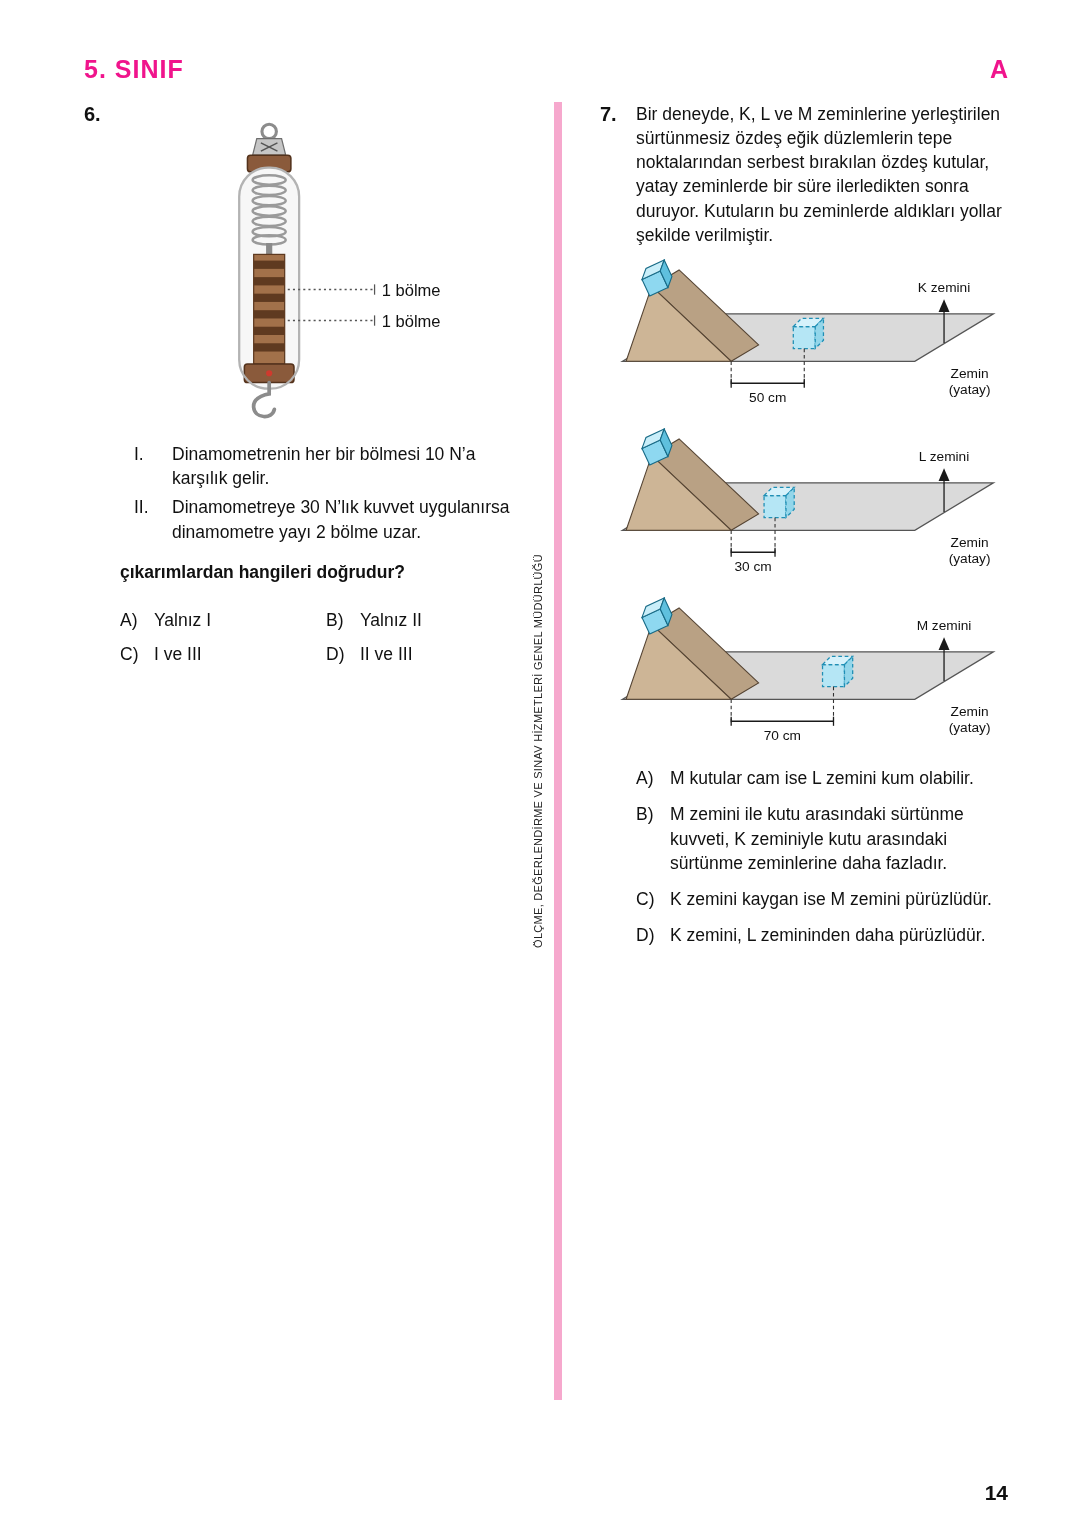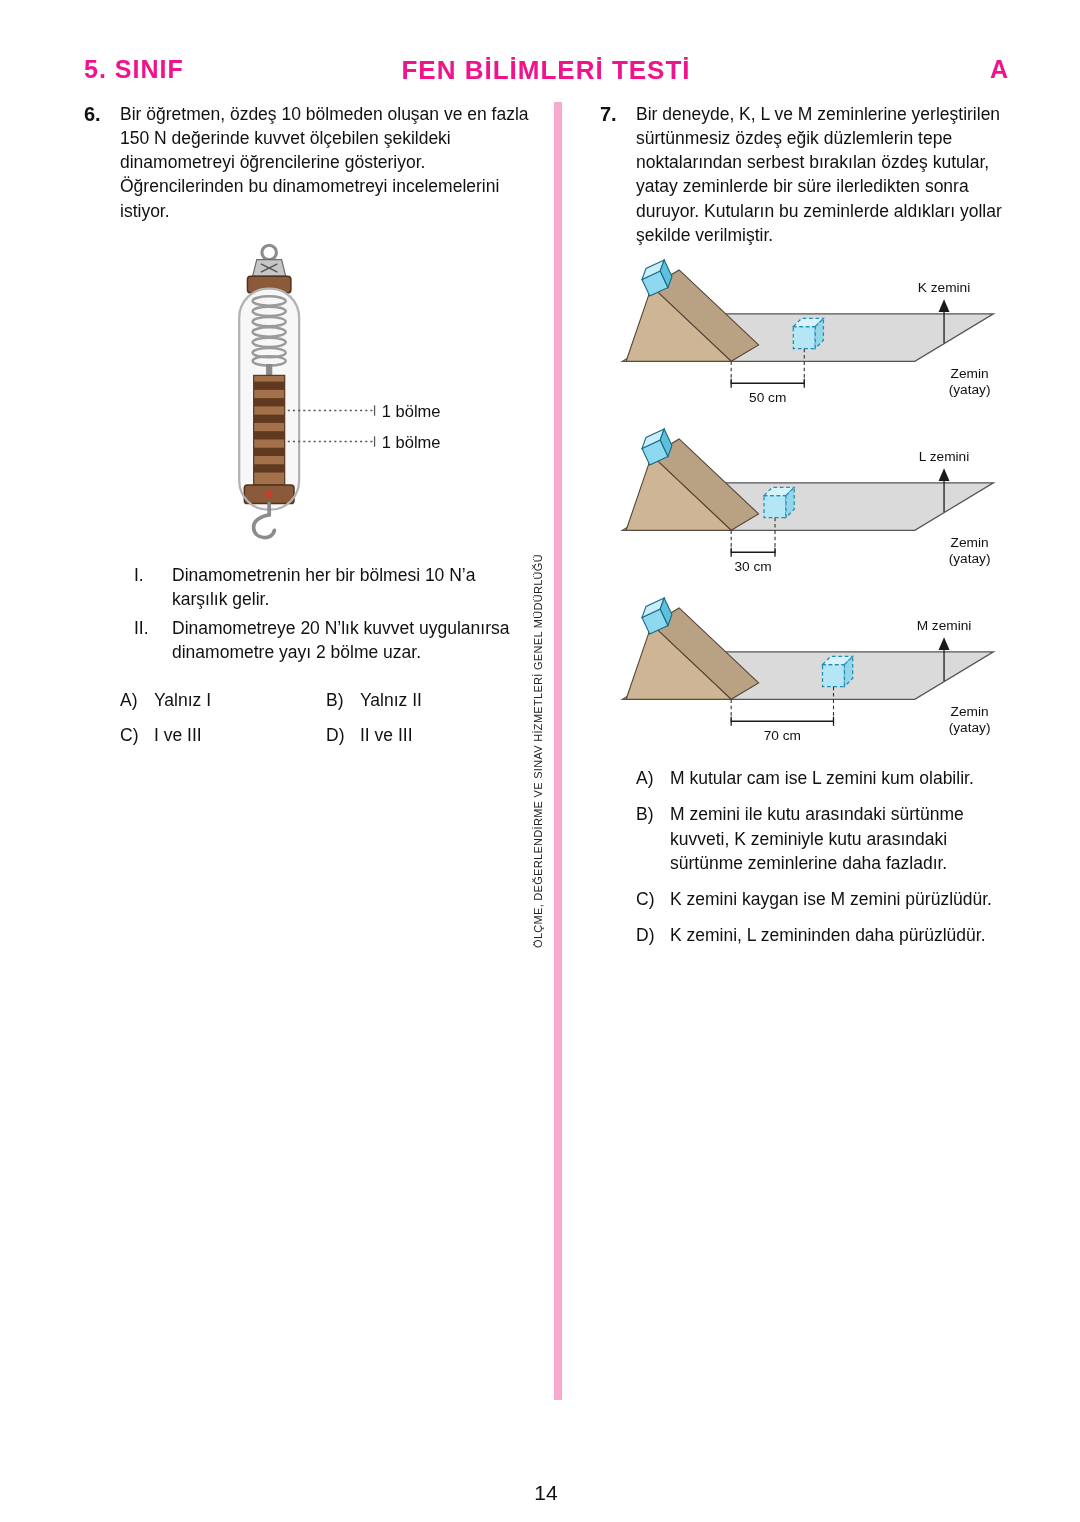--- a/index.html
+++ b/index.html
@@ -70,40 +70,38 @@
   .incline .cf { fill:#8ed8f0; stroke:#176a86; stroke-width:1.2; }
   .incline .ct { fill:#c9eef9; stroke:#176a86; stroke-width:1.2; }
   .incline .cs { fill:#5fc0de; stroke:#176a86; stroke-width:1.2; }
   .incline .gf { fill:#b5e6f5; stroke:#1f8fb5; stroke-width:1.4; stroke-dasharray:4,3; }
   .incline .gt { fill:#d6f2fb; stroke:#1f8fb5; stroke-width:1.4; stroke-dasharray:4,3; }
   .incline .gs { fill:#93d6ea; stroke:#1f8fb5; stroke-width:1.4; stroke-dasharray:4,3; }
   .incline .dsh { stroke:#333; stroke-width:1.2; stroke-dasharray:4,3; fill:none; }
   .incline .sld { stroke:#1a1a1a; stroke-width:1.4; }
   .incline .ah  { fill:#1a1a1a; }
 
-  .footer { margin-top:auto; text-align:center; font-size:21px; font-weight:normal; padding-bottom:6px; }
+  .footer { margin-top:auto; text-align:right; font-size:21px; font-weight:bold; padding-bottom:6px; }
 </style>
 </head>
 <body>
 
 <div class="page">
 
   <header class="page-header">
     <span class="grade">5. SINIF</span>
-    <span class="title">FEN BİLİMLERİ TESTİ</span>
     <span class="booklet">A</span>
   </header>
 
   <div class="content">
 
     <div class="col-left">
       <div class="question">
         <div class="qnum">6.</div>
         <div class="qbody">
-          <p class="stem">Bir öğretmen, özdeş 10 bölmeden oluşan ve en fazla 150 N değerinde kuvvet ölçebilen şekildeki dinamometreyi öğrencilerine gösteriyor. Öğrencilerinden bu dinamometreyi incelemelerini istiyor.</p>
 
           <div class="dyn-fig">
             <svg class="dyn" viewBox="0 0 300 300" width="310" height="310">
 
               <circle class="ring" cx="95" cy="13" r="7"></circle>
               <polygon class="bracket" points="83,20 107,20 111,36 79,36"></polygon>
               <line class="screw" x1="87" y1="24" x2="103" y2="32"></line>
               <line class="screw" x1="103" y1="24" x2="87" y2="32"></line>
 
               <rect class="cap" x="74" y="36" width="42" height="16" rx="3"></rect>
@@ -146,24 +144,25 @@
           </div>
 
 
           <ul class="roman-list">
             <li>
               <span class="rn">I.</span>
               <span class="rt">Dinamometrenin her bir bölmesi 10 N’a karşılık gelir.</span>
             </li>
             <li>
               <span class="rn">II.</span>
-              <span class="rt">Dinamometreye 20 N’lık kuvvet uygulanırsa dinamometre yayı 2 bölme uzar.</span>
+              <span class="rt">Dinamometreye 30 N’lık kuvvet uygulanırsa dinamometre yayı 2 bölme uzar.</span>
             </li>
           </ul>
 
+          <p class="bold">çıkarımlardan hangileri doğrudur?</p>
 
           <div class="options-grid">
             <div class="option">
               <span class="ol">A)</span>
               <span class="ot">Yalnız I</span>
             </div>
             <div class="option">
               <span class="ol">B)</span>
               <span class="ot">Yalnız II</span>
             </div>

